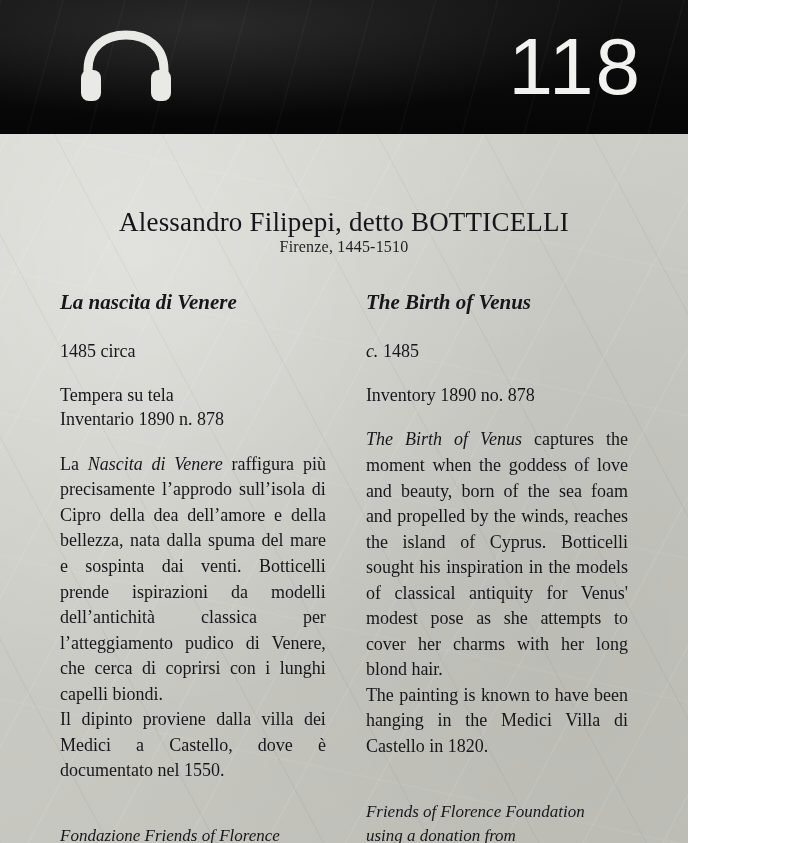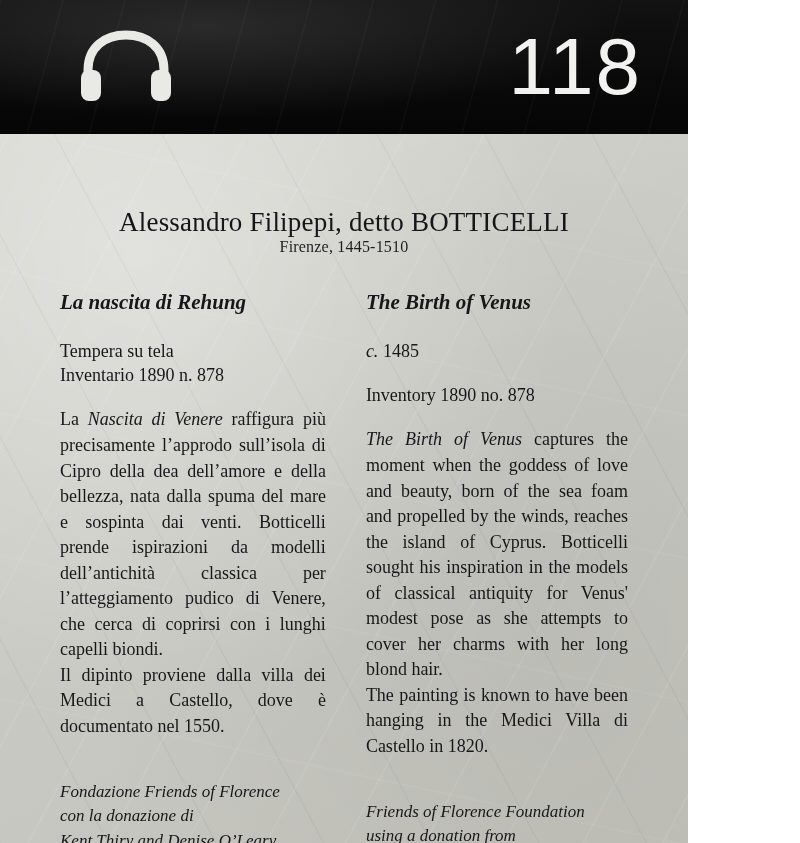--- a/index.html
+++ b/index.html
@@ -175,21 +175,22 @@
   <div class="content">
 
     <div class="artist-block">
       <div class="artist-name">Alessandro Filipepi, detto BOTTICELLI</div>
       <div class="artist-dates">Firenze, 1445-1510</div>
     </div>
 
     <div class="columns">
 
       <div class="col col-left">
-        <div class="work-title">La nascita di Rehung</div>
+        <div class="work-title">La nascita di Venere</div>
+        <div class="meta-line">1485 circa</div>
         <div class="meta-group">
           <div class="meta-line">Tempera su tela</div>
           <div class="meta-line">Inventario 1890 n. 878</div>
         </div>
         <p class="desc">La <span class="italic-inline">Nascita di Venere</span> raffigura più precisamente l’approdo sull’isola di Cipro della dea dell’amore e della bellezza, nata dalla spuma del mare e sospinta dai venti. Botticelli prende ispirazioni da modelli dell’antichità classica per l’atteggiamento pudico di Venere, che cerca di coprirsi con i lunghi capelli biondi.</p>
         <p class="desc">Il dipinto proviene dalla villa dei Medici a Castello, dove è documentato nel 1550.</p>
         <div class="credit">
           <div>Fondazione Friends of Florence</div>
           <div>con la donazione di</div>
           <div>Kent Thiry and Denise O’Leary</div>

